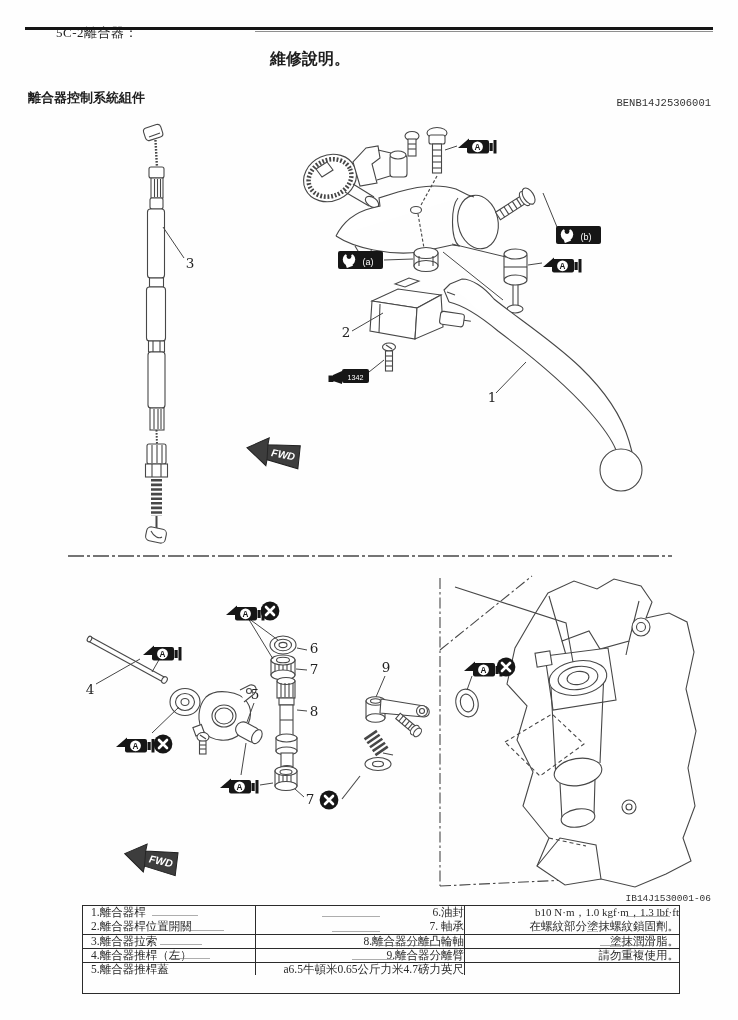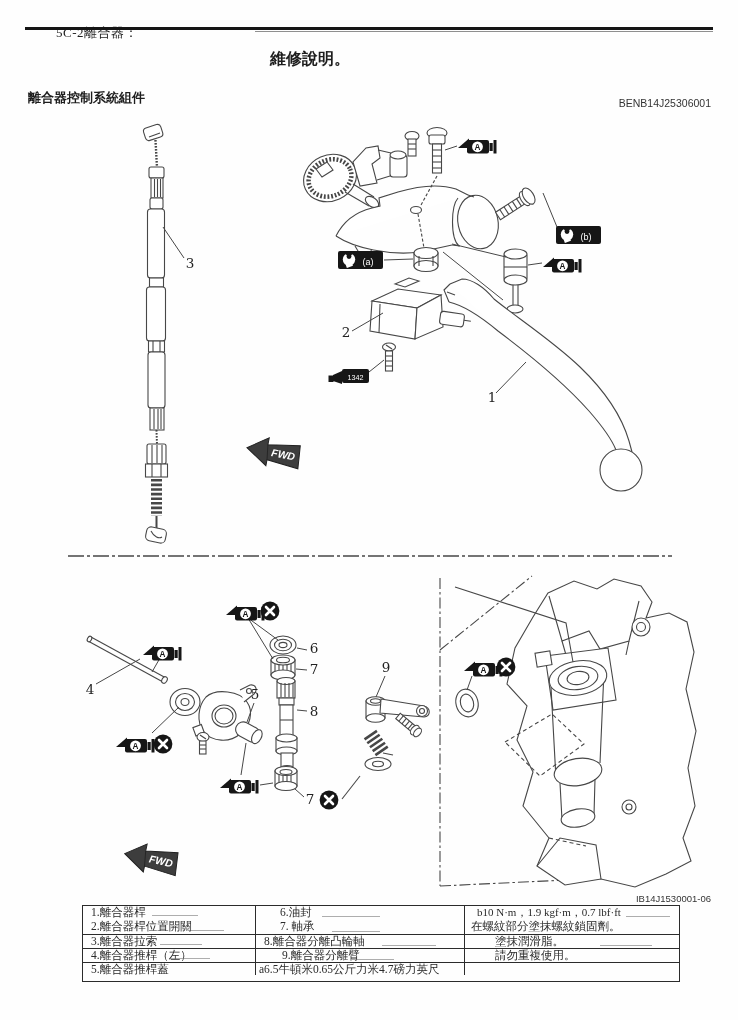--- a/index.html
+++ b/index.html
@@ -7,33 +7,33 @@
     width:738px;height:1020px;position:relative;overflow:hidden;
     background:#fefefe;color:#1d1d1d;
     font-family:"Liberation Serif","DejaVu Serif",serif;
   }
   .abs{position:absolute;}
   #section-header{left:28px;top:24px;font-size:13px;letter-spacing:.5px;margin-left:28px;}
   #header-rule{left:25px;top:27px;width:688px;height:3px;background:#151515;}
   #header-rule2{left:255px;top:31px;width:458px;height:1px;background:#444;opacity:.6;}
   #page-title{left:230px;top:49px;width:160px;text-align:center;font-weight:bold;font-size:16px;}
   #page-subtitle{left:28px;top:89px;font-weight:bold;font-size:13px;}
-  .code{font-family:Liberation Sans, sans-serif;color:#333;padding-left:47px;}
+  .code{font-family:Liberation Mono, monospace;color:#333;padding-left:47px;}
   #doc-code{right:27px;top:97px;font-size:10.5px;}
   #figure-code{right:27px;top:893px;font-size:9.5px;}
   #artwork{position:absolute;left:0;top:0;}
   #parts-table{
-    left:82px;top:905px;width:598px;height:77px;
+    left:82px;top:905px;width:598px;height:89px;
     border:1.6px solid #2b2b2b;box-sizing:border-box;
     display:grid;grid-template-columns:172px 209px 1fr;
     grid-auto-rows:13.9px;
     font-size:11.5px;line-height:13.8px;color:#2a2a2a;
   }
   .cell{padding-left:8px;white-space:nowrap;overflow:visible;}
-  .cv{border-left:1.4px solid #2b2b2b;}
+  .cv{border-left:1.4px solid #2b2b2b;text-align:right;}
   .ht{border-top:1.2px solid #2b2b2b;}
   .tick{position:absolute;height:1px;background:#6a6a6a;opacity:.55;}
 </style>
 </head>
 <body>
 
 <div class="abs" id="section-header">5C-2離合器：</div>
 <div class="abs" id="header-rule"></div>
 <div class="abs" id="header-rule2"></div>
 <div class="abs" id="page-title">維修說明。</div>
@@ -428,21 +428,21 @@
     <text x="314" y="674">7</text>
     <text x="314" y="716">8</text>
     <text x="310" y="804">7</text>
     <text x="386" y="672">9</text>
   </g>
 </svg>
 
 <div class="abs" id="parts-table">
   <div class="cell">1.離合器桿</div>
   <div class="cell cv" style="padding-left:24px">6.油封</div>
-  <div class="cell cv" style="padding-left:12px;font-size:11px">b10 N·m，1.9 kgf·m，0.7 lbf·ft</div>
+  <div class="cell cv" style="padding-left:12px;font-size:11px">b10 N·m，1.0 kgf·m，1.3 lbf·ft</div>
 
   <div class="cell">2.離合器桿位置開關</div>
   <div class="cell cv" style="padding-left:24px">7. 軸承</div>
   <div class="cell cv" style="padding-left:6px">在螺紋部分塗抹螺紋鎖固劑。</div>
 
   <div class="cell ht">3.離合器拉索</div>
   <div class="cell cv ht" style="">8.離合器分離凸輪軸</div>
   <div class="cell cv ht" style="padding-left:30px">塗抹潤滑脂。</div>
 
   <div class="cell ht">4.離合器推桿（左）</div>

